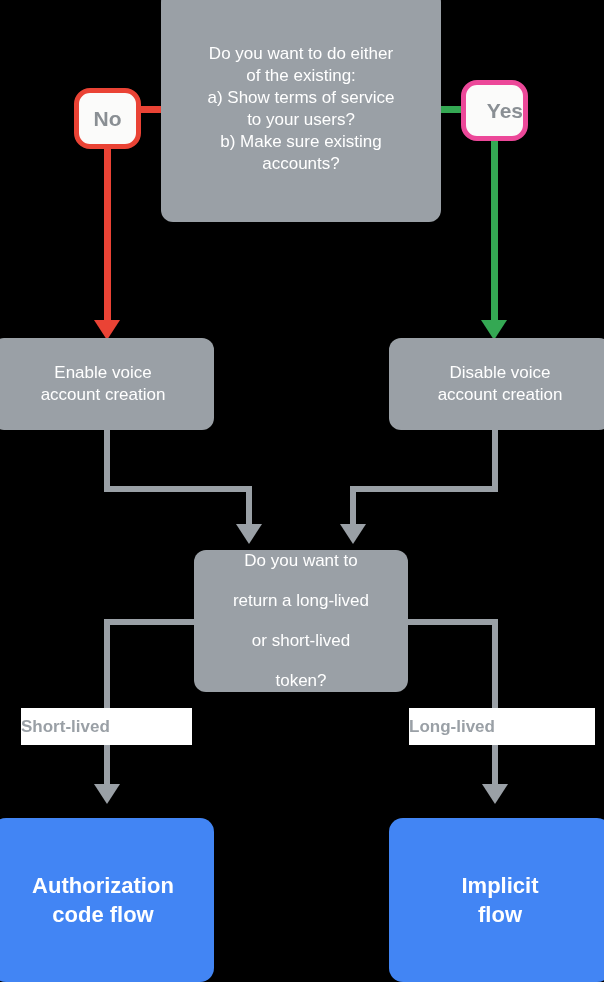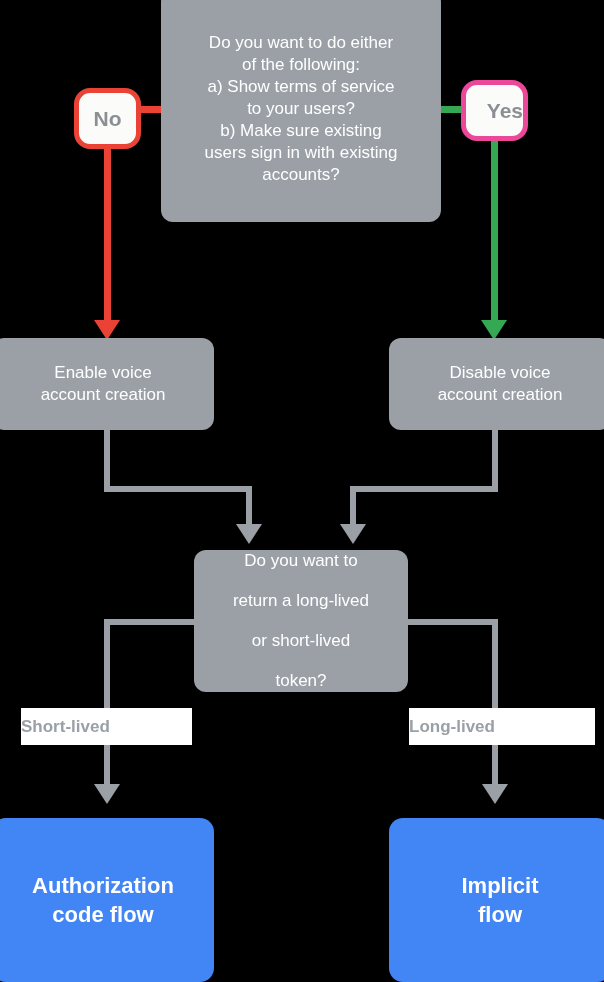--- a/index.html
+++ b/index.html
@@ -111,25 +111,24 @@
   <div class="seg" style="left:104px; top:619px; width:98px; height:6px;"></div>
   <div class="seg" style="left:104px; top:619px; width:6px; height:168px;"></div>
   <div class="arrow" style="left:94px; top:784px;"></div>
 
   <div class="seg" style="left:400px; top:619px; width:98px; height:6px;"></div>
   <div class="seg" style="left:492px; top:619px; width:6px; height:168px;"></div>
   <div class="arrow" style="left:482px; top:784px;"></div>
 
   <div class="node node-gray" style="left:161px; top:-10px; width:280px; height:232px; padding:14px 16px 8px 16px; flex-direction:column; justify-content:center;">
     <span>Do you want to do either</span>
-    <span>of the following:</span>
+    <span>of the existing:</span>
     <span>a) Show terms of service</span>
     <span>to your users?</span>
     <span>b) Make sure existing</span>
-    <span>users sign in with existing</span>
     <span>accounts?</span>
   </div>
 
   <div class="node pill pill-no" style="left:74px; top:88px; width:67px; height:61px;">
     <span>No</span>
   </div>
 
   <div class="node pill pill-yes" style="left:461px; top:80px; width:67px; height:61px;">
     <span>Yes</span>
   </div>

